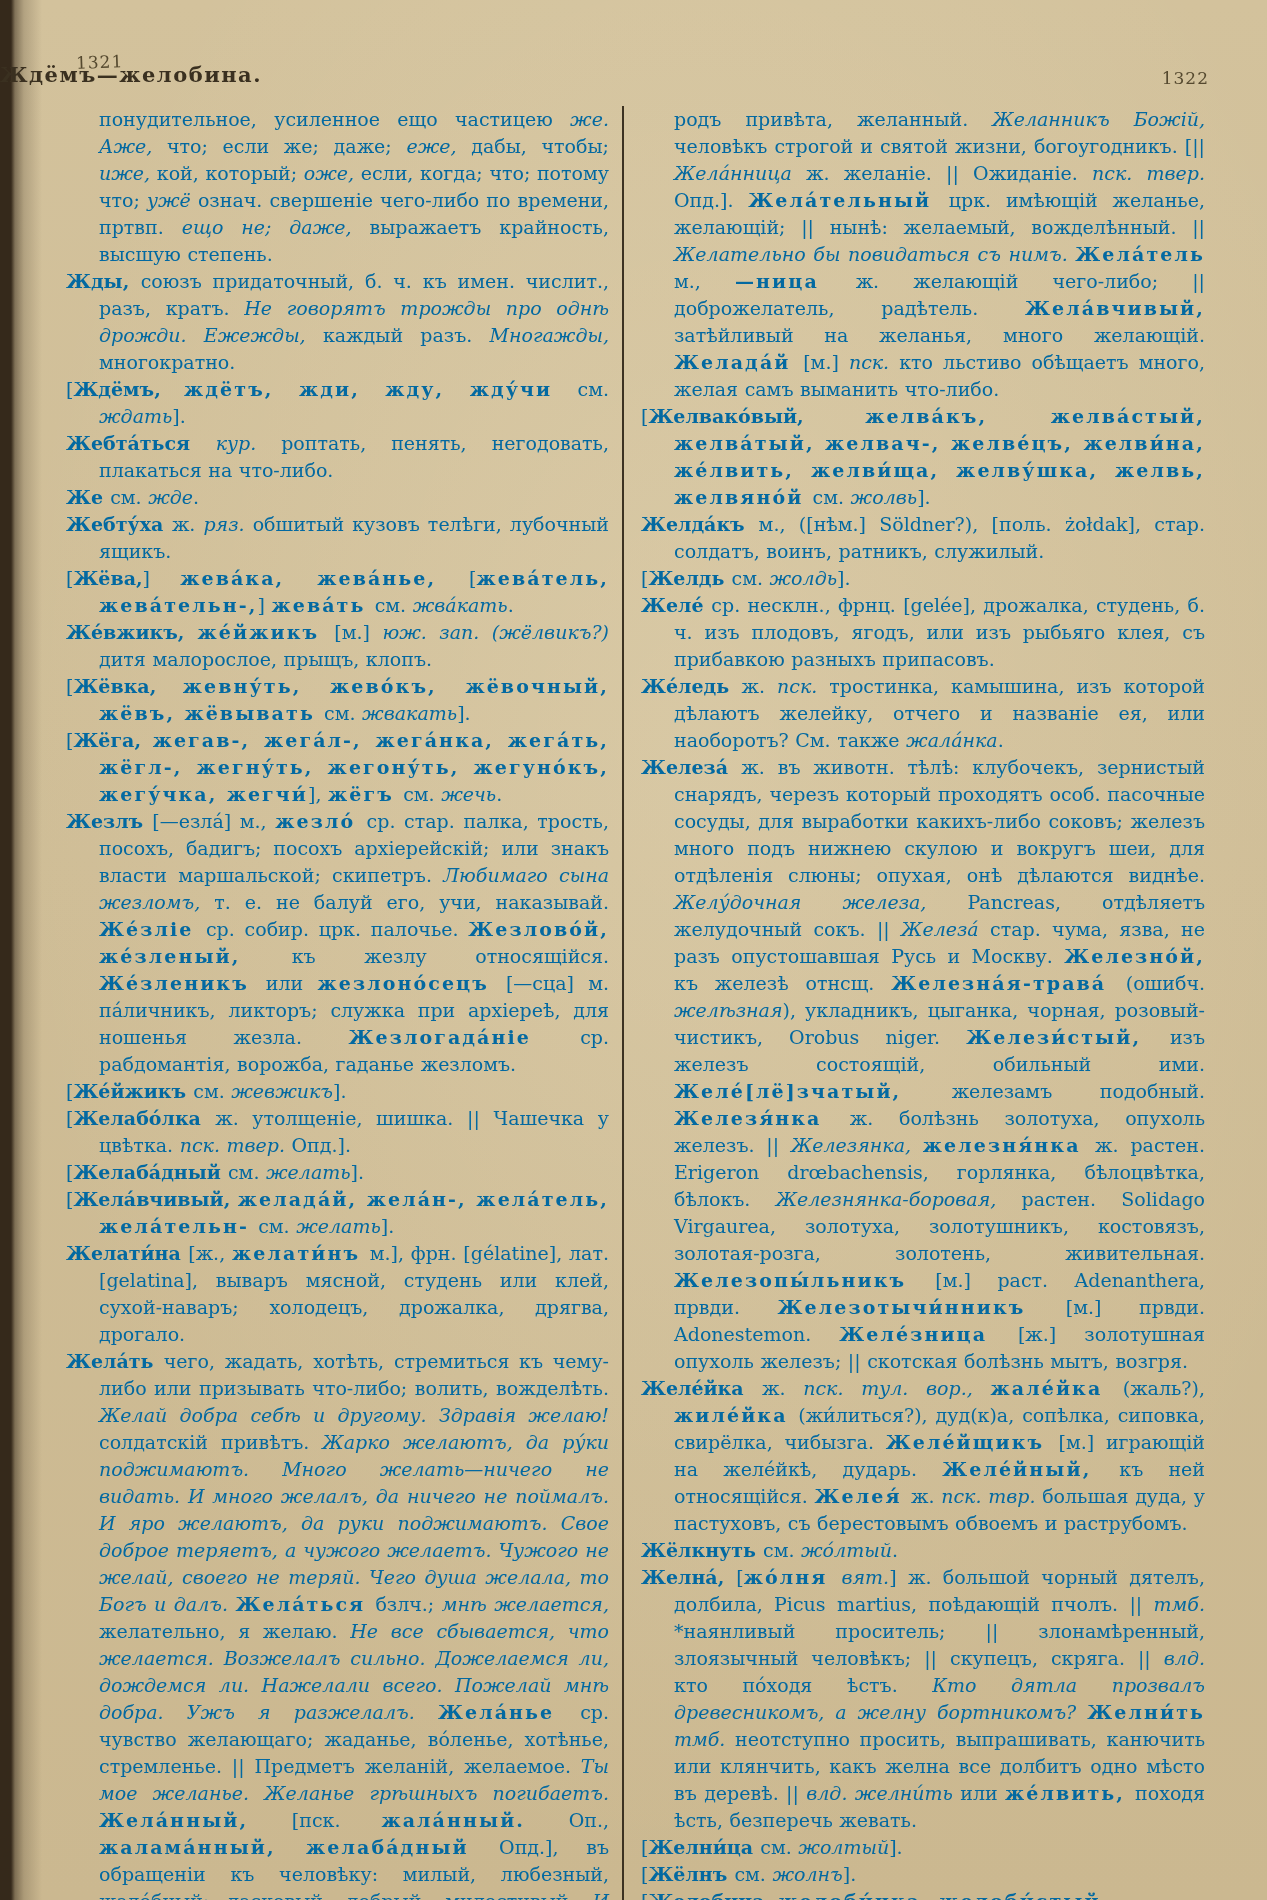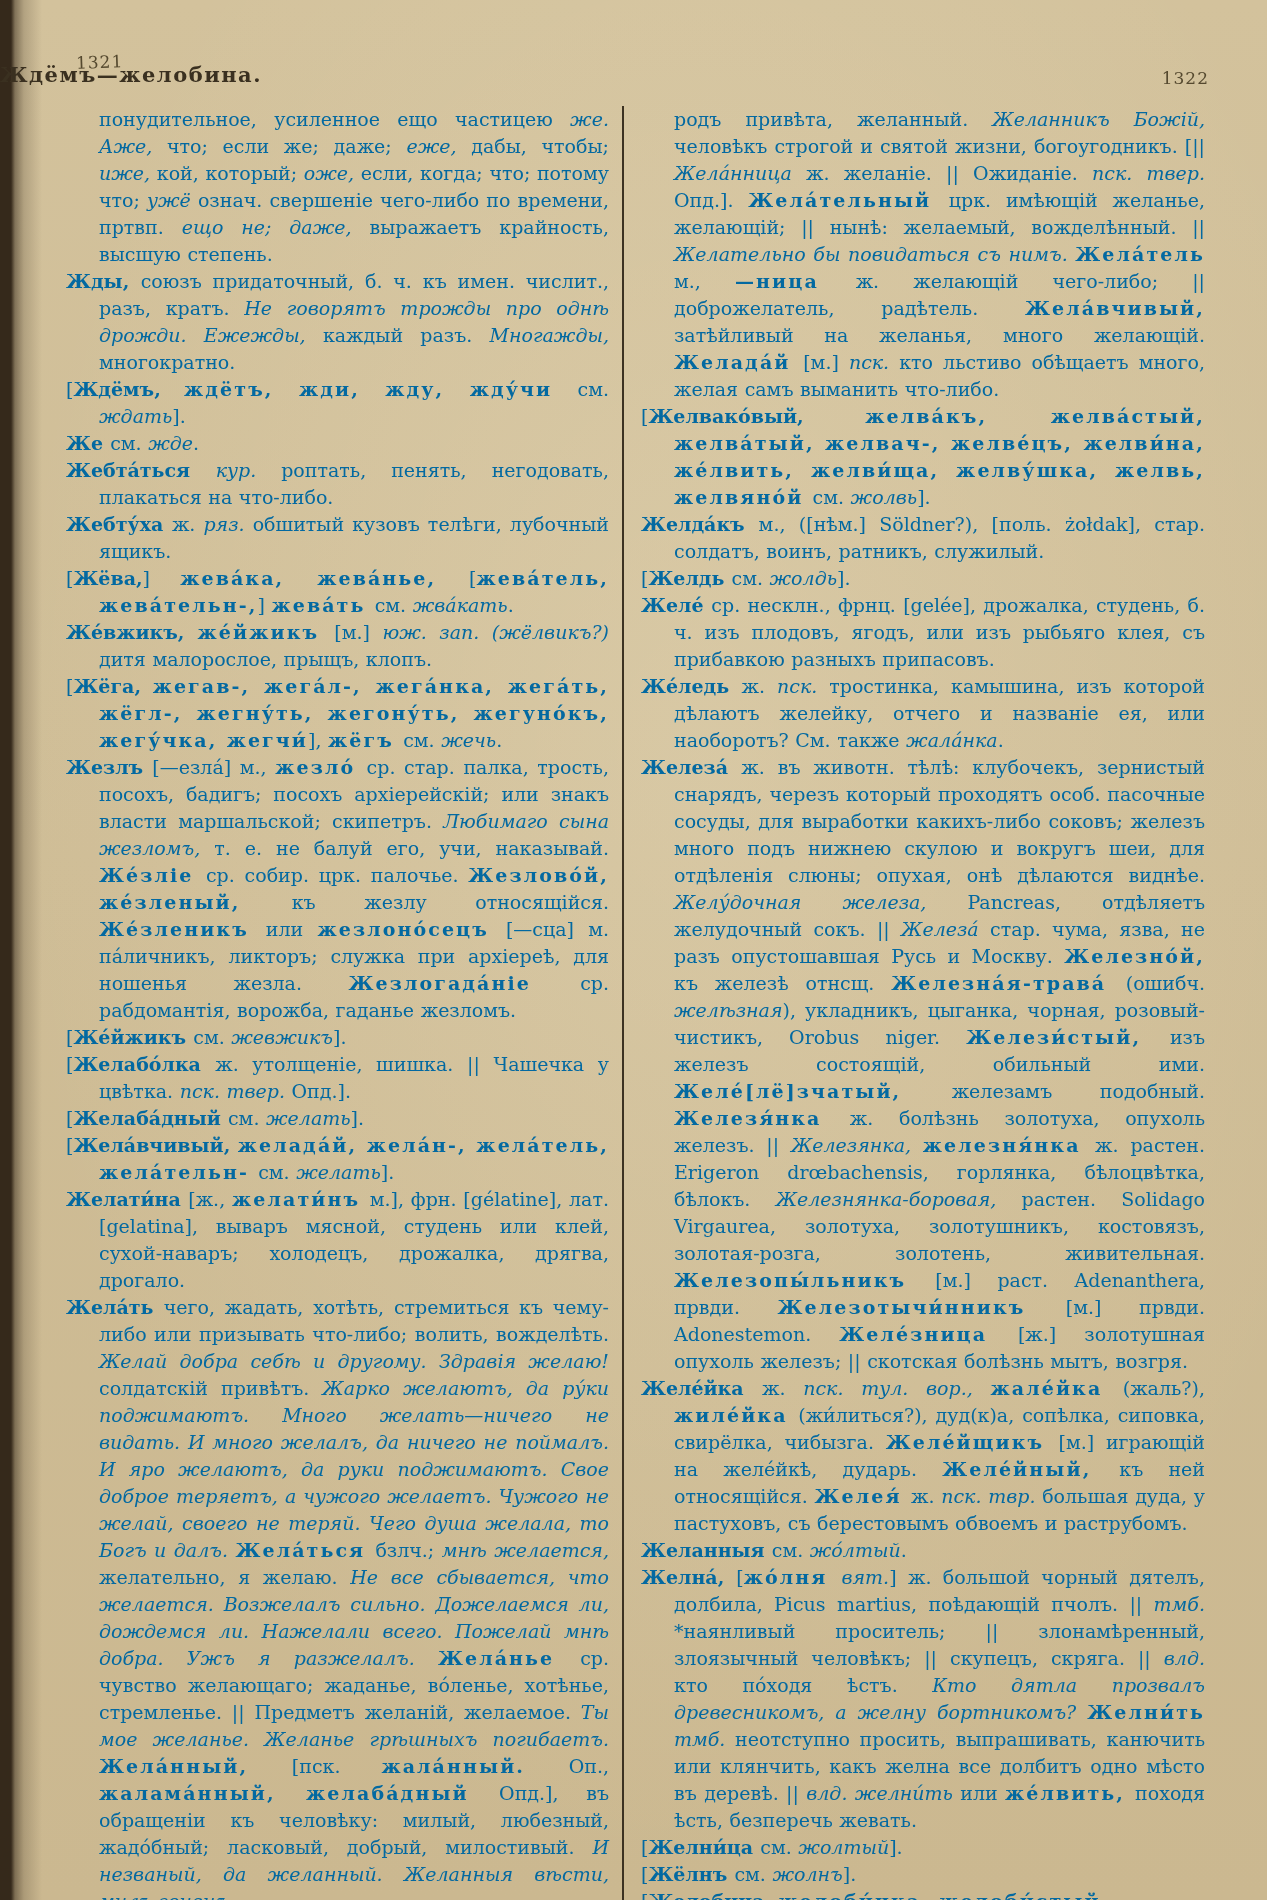--- a/index.html
+++ b/index.html
@@ -56,42 +56,43 @@
   <span class="pagenum left">1321</span>
   <div class="title">Ждёмъ—желобина.</div>
   <span class="pagenum right">1322</span>
 </div>
 
 <div class="cols">
   <div class="col left">
       <p class="entry cont"><span>понудительное, усиленное ещо частицею </span><span class="ri">же. Аже, </span><span>что; если же; даже; </span><span class="ri">еже, </span><span>дабы, чтобы; </span><span class="ri">иже, </span><span>кой, который; </span><span class="ri">оже, </span><span>если, когда; что; потому что; </span><span class="ri">ужё </span><span>означ. свершеніе чего-либо по времени, пртвп. </span><span class="ri">ещо не; даже, </span><span>выражаетъ крайность, высшую степень.</span></p>
       <p class="entry"><span class="rb">Жды, </span><span>союзъ придаточный, б. ч. къ имен. числит., разъ, кратъ. </span><span class="ri">Не говорятъ трожды про однѣ дрожди. Ежежды, </span><span>каждый разъ. </span><span class="ri">Многажды, </span><span>многократно.</span></p>
       <p class="entry"><span>[</span><span class="rb">Ждёмъ, </span><span class="rsb">ждётъ, жди, жду, жду́чи </span><span>см. </span><span class="ri">ждать</span><span>].</span></p>
+      <p class="entry"><span class="rb">Жебта́ться </span><span class="ri">кур. </span><span>роптать, пенять, негодовать, плакаться на что-либо.</span></p>
       <p class="entry"><span class="rb">Же </span><span>см. </span><span class="ri">жде</span><span>.</span></p>
-      <p class="entry"><span class="rb">Жебта́ться </span><span class="ri">кур. </span><span>роптать, пенять, негодовать, плакаться на что-либо.</span></p>
       <p class="entry"><span class="rb">Жебту́ха </span><span>ж. </span><span class="ri">ряз. </span><span>обшитый кузовъ телѣги, лубочный ящикъ.</span></p>
       <p class="entry"><span>[</span><span class="rb">Жёва,</span><span>] </span><span class="rsb">жева́ка, жева́нье, </span><span>[</span><span class="rsb">жева́тель, жева́тельн-,</span><span>] </span><span class="rsb">жева́ть </span><span>см. </span><span class="ri">жва́кать</span><span>.</span></p>
       <p class="entry"><span class="rb">Же́вжикъ, </span><span class="rsb">же́йжикъ </span><span>[м.] </span><span class="ri">юж. зап. (жёлвикъ?) </span><span>дитя малорослое, прыщъ, клопъ.</span></p>
+      <p class="entry"><span>[</span><span class="rb">Жёвка, </span><span class="rsb">жевну́ть, жево́къ, жёвочный, жёвъ, жёвывать </span><span>см. </span><span class="ri">жвакать</span><span>].</span></p>
       <p class="entry"><span>[</span><span class="rb">Жёга, </span><span class="rsb">жегав-, жега́л-, жега́нка, жега́ть, жёгл-, жегну́ть, жегону́ть, жегуно́къ, жегу́чка, жегчи́</span><span>], </span><span class="rsb">жёгъ </span><span>см. </span><span class="ri">жечь</span><span>.</span></p>
       <p class="entry"><span class="rb">Жезлъ </span><span>[—езла́] м., </span><span class="rsb">жезло́ </span><span>ср. стар. палка, трость, посохъ, бадигъ; посохъ архіерейскій; или знакъ власти маршальской; скипетръ. </span><span class="ri">Любимаго сына жезломъ, </span><span>т. е. не балуй его, учи, наказывай. </span><span class="rsb">Же́зліе </span><span>ср. собир. црк. палочье. </span><span class="rsb">Жезлово́й, же́зленый, </span><span>къ жезлу относящійся. </span><span class="rsb">Же́зленикъ </span><span>или </span><span class="rsb">жезлоно́сецъ </span><span>[—сца] м. па́личникъ, ликторъ; служка при архіереѣ, для ношенья жезла. </span><span class="rsb">Жезлогада́ніе </span><span>ср. рабдомантія, ворожба, гаданье жезломъ.</span></p>
       <p class="entry"><span>[</span><span class="rb">Же́йжикъ </span><span>см. </span><span class="ri">жевжикъ</span><span>].</span></p>
       <p class="entry"><span>[</span><span class="rb">Желабо́лка </span><span>ж. утолщеніе, шишка. || Чашечка у цвѣтка. </span><span class="ri">пск. твер. </span><span>Опд.].</span></p>
       <p class="entry"><span>[</span><span class="rb">Желаба́дный </span><span>см. </span><span class="ri">желать</span><span>].</span></p>
       <p class="entry"><span>[</span><span class="rb">Жела́вчивый, </span><span class="rsb">желада́й, жела́н-, жела́тель, жела́тельн- </span><span>см. </span><span class="ri">желать</span><span>].</span></p>
       <p class="entry"><span class="rb">Желати́на </span><span>[ж., </span><span class="rsb">желати́нъ </span><span>м.], фрн. [gélatine], лат. [gelatina], вываръ мясной, студень или клей, сухой-наваръ; холодецъ, дрожалка, дрягва, дрогало.</span></p>
       <p class="entry"><span class="rb">Жела́ть </span><span>чего, жадать, хотѣть, стремиться къ чему-либо или призывать что-либо; волить, вожделѣть. </span><span class="ri">Желай добра себѣ и другому. Здравія желаю! </span><span>солдатскій привѣтъ. </span><span class="ri">Жарко желаютъ, да ру́ки поджимаютъ. Много желать—ничего не видать. И много желалъ, да ничего не поймалъ. И яро желаютъ, да руки поджимаютъ. Свое доброе теряетъ, а чужого желаетъ. Чужого не желай, своего не теряй. Чего душа желала, то Богъ и далъ. </span><span class="rsb">Жела́ться </span><span>бзлч.; </span><span class="ri">мнѣ желается, </span><span>желательно, я желаю. </span><span class="ri">Не все сбывается, что желается. Возжелалъ сильно. Дожелаемся ли, дождемся ли. Нажелали всего. Пожелай мнѣ добра. Ужъ я разжелалъ. </span><span class="rsb">Жела́нье </span><span>ср. чувство желающаго; жаданье, во́ленье, хотѣнье, стремленье. || Предметъ желаній, желаемое. </span><span class="ri">Ты мое желанье. Желанье грѣшныхъ погибаетъ. </span><span class="rsb">Жела́нный, </span><span>[пск. </span><span class="rsb">жала́нный. </span><span>Оп., </span><span class="rsb">жалама́нный, желаба́дный </span><span>Опд.], въ обращеніи къ человѣку: милый, любезный, жадо́бный; ласковый, добрый, милостивый. </span><span class="ri">И незваный, да желанный. Желанныя вѣсти, милъ гонецъ. </span></p>
     </div>
   <div class="col right">
       <p class="entry cont"><span>родъ привѣта, желанный. </span><span class="ri">Желанникъ Божій, </span><span>человѣкъ строгой и святой жизни, богоугодникъ. [|| </span><span class="ri">Жела́нница </span><span>ж. желаніе. || Ожиданіе. </span><span class="ri">пск. твер. </span><span>Опд.]. </span><span class="rsb">Жела́тельный </span><span>црк. имѣющій желанье, желающій; || нынѣ: желаемый, вожделѣнный. || </span><span class="ri">Желательно бы повидаться съ нимъ. </span><span class="rsb">Жела́тель </span><span>м., </span><span class="rsb">—ница </span><span>ж. желающій чего-либо; || доброжелатель, радѣтель. </span><span class="rsb">Жела́вчивый, </span><span>затѣйливый на желанья, много желающій. </span><span class="rsb">Желада́й </span><span>[м.] </span><span class="ri">пск. </span><span>кто льстиво обѣщаетъ много, желая самъ выманить что-либо.</span></p>
       <p class="entry"><span>[</span><span class="rb">Желвако́вый, </span><span class="rsb">желва́къ, желва́стый, желва́тый, желвач-, желве́цъ, желви́на, же́лвить, желви́ща, желву́шка, желвь, желвяно́й </span><span>см. </span><span class="ri">жолвь</span><span>].</span></p>
       <p class="entry"><span class="rb">Желда́къ </span><span>м., ([нѣм.] Söldner?), [поль. żołdak], стар. солдатъ, воинъ, ратникъ, служилый.</span></p>
       <p class="entry"><span>[</span><span class="rb">Желдь </span><span>см. </span><span class="ri">жолдь</span><span>].</span></p>
       <p class="entry"><span class="rb">Желе́ </span><span>ср. несклн., фрнц. [gelée], дрожалка, студень, б. ч. изъ плодовъ, ягодъ, или изъ рыбьяго клея, съ прибавкою разныхъ припасовъ.</span></p>
       <p class="entry"><span class="rb">Же́ледь </span><span>ж. </span><span class="ri">пск. </span><span>тростинка, камышина, изъ которой дѣлаютъ желейку, отчего и названіе ея, или наоборотъ? См. также </span><span class="ri">жала́нка</span><span>.</span></p>
       <p class="entry"><span class="rb">Железа́ </span><span>ж. въ животн. тѣлѣ: клубочекъ, зернистый снарядъ, черезъ который проходятъ особ. пасочные сосуды, для выработки какихъ-либо соковъ; железъ много подъ нижнею скулою и вокругъ шеи, для отдѣленія слюны; опухая, онѣ дѣлаются виднѣе. </span><span class="ri">Желу́дочная железа, </span><span>Pancreas, отдѣляетъ желудочный сокъ. || </span><span class="ri">Железа́ </span><span>стар. чума, язва, не разъ опустошавшая Русь и Москву. </span><span class="rsb">Железно́й, </span><span>къ железѣ отнсщ. </span><span class="rsb">Железна́я-трава́ </span><span>(ошибч. </span><span class="ri">желѣзная</span><span>), укладникъ, цыганка, чорная, розовый-чистикъ, Orobus niger. </span><span class="rsb">Желези́стый, </span><span>изъ железъ состоящій, обильный ими. </span><span class="rsb">Желе́[лё]зчатый, </span><span>железамъ подобный. </span><span class="rsb">Железя́нка </span><span>ж. болѣзнь золотуха, опухоль железъ. || </span><span class="ri">Железянка, </span><span class="rsb">железня́нка </span><span>ж. растен. Erigeron drœbachensis, горлянка, бѣлоцвѣтка, бѣлокъ. </span><span class="ri">Железнянка-боровая, </span><span>растен. Solidago Virgaurea, золотуха, золотушникъ, костовязъ, золотая-розга, золотень, живительная. </span><span class="rsb">Железопы́льникъ </span><span>[м.] раст. Adenanthera, првди. </span><span class="rsb">Железотычи́нникъ </span><span>[м.] првди. Adonestemon. </span><span class="rsb">Желе́зница </span><span>[ж.] золотушная опухоль железъ; || скотская болѣзнь мытъ, возгря.</span></p>
       <p class="entry"><span class="rb">Желе́йка </span><span>ж. </span><span class="ri">пск. тул. вор., </span><span class="rsb">жале́йка </span><span>(жаль?), </span><span class="rsb">жиле́йка </span><span>(жи́литься?), дуд(к)а, сопѣлка, сиповка, свирёлка, чибызга. </span><span class="rsb">Желе́йщикъ </span><span>[м.] играющій на желе́йкѣ, дударь. </span><span class="rsb">Желе́йный, </span><span>къ ней относящійся. </span><span class="rsb">Желея́ </span><span>ж. </span><span class="ri">пск. твр. </span><span>большая дуда, у пастуховъ, съ берестовымъ обвоемъ и раструбомъ.</span></p>
-      <p class="entry"><span class="rb">Желанныя </span><span>см. </span><span class="ri">жо́лтый</span><span>.</span></p>
+      <p class="entry"><span class="rb">Жёлкнуть </span><span>см. </span><span class="ri">жо́лтый</span><span>.</span></p>
       <p class="entry"><span class="rb">Желна́, </span><span>[</span><span class="rsb">жо́лня </span><span class="ri">вят.</span><span>] ж. большой чорный дятелъ, долбила, Picus martius, поѣдающій пчолъ. || </span><span class="ri">тмб. </span><span>*наянливый проситель; || злонамѣренный, злоязычный человѣкъ; || скупецъ, скряга. || </span><span class="ri">влд. </span><span>кто по́ходя ѣстъ. </span><span class="ri">Кто дятла прозвалъ древесникомъ, а желну бортникомъ? </span><span class="rsb">Желни́ть </span><span class="ri">тмб. </span><span>неотступно просить, выпрашивать, канючить или клянчить, какъ желна все долбитъ одно мѣсто въ деревѣ. || </span><span class="ri">влд. желни́ть </span><span>или </span><span class="rsb">же́лвить, </span><span>походя ѣсть, безперечь жевать.</span></p>
       <p class="entry"><span>[</span><span class="rb">Желни́ца </span><span>см. </span><span class="ri">жолтый</span><span>].</span></p>
       <p class="entry"><span>[</span><span class="rb">Жёлнъ </span><span>см. </span><span class="ri">жолнъ</span><span>].</span></p>
       <p class="entry"><span>[</span><span class="rb">Желобина, </span><span class="rsb">желоби́нка, желоби́стый,</span></p>
     </div>
 </div>
 
 </body></html>

